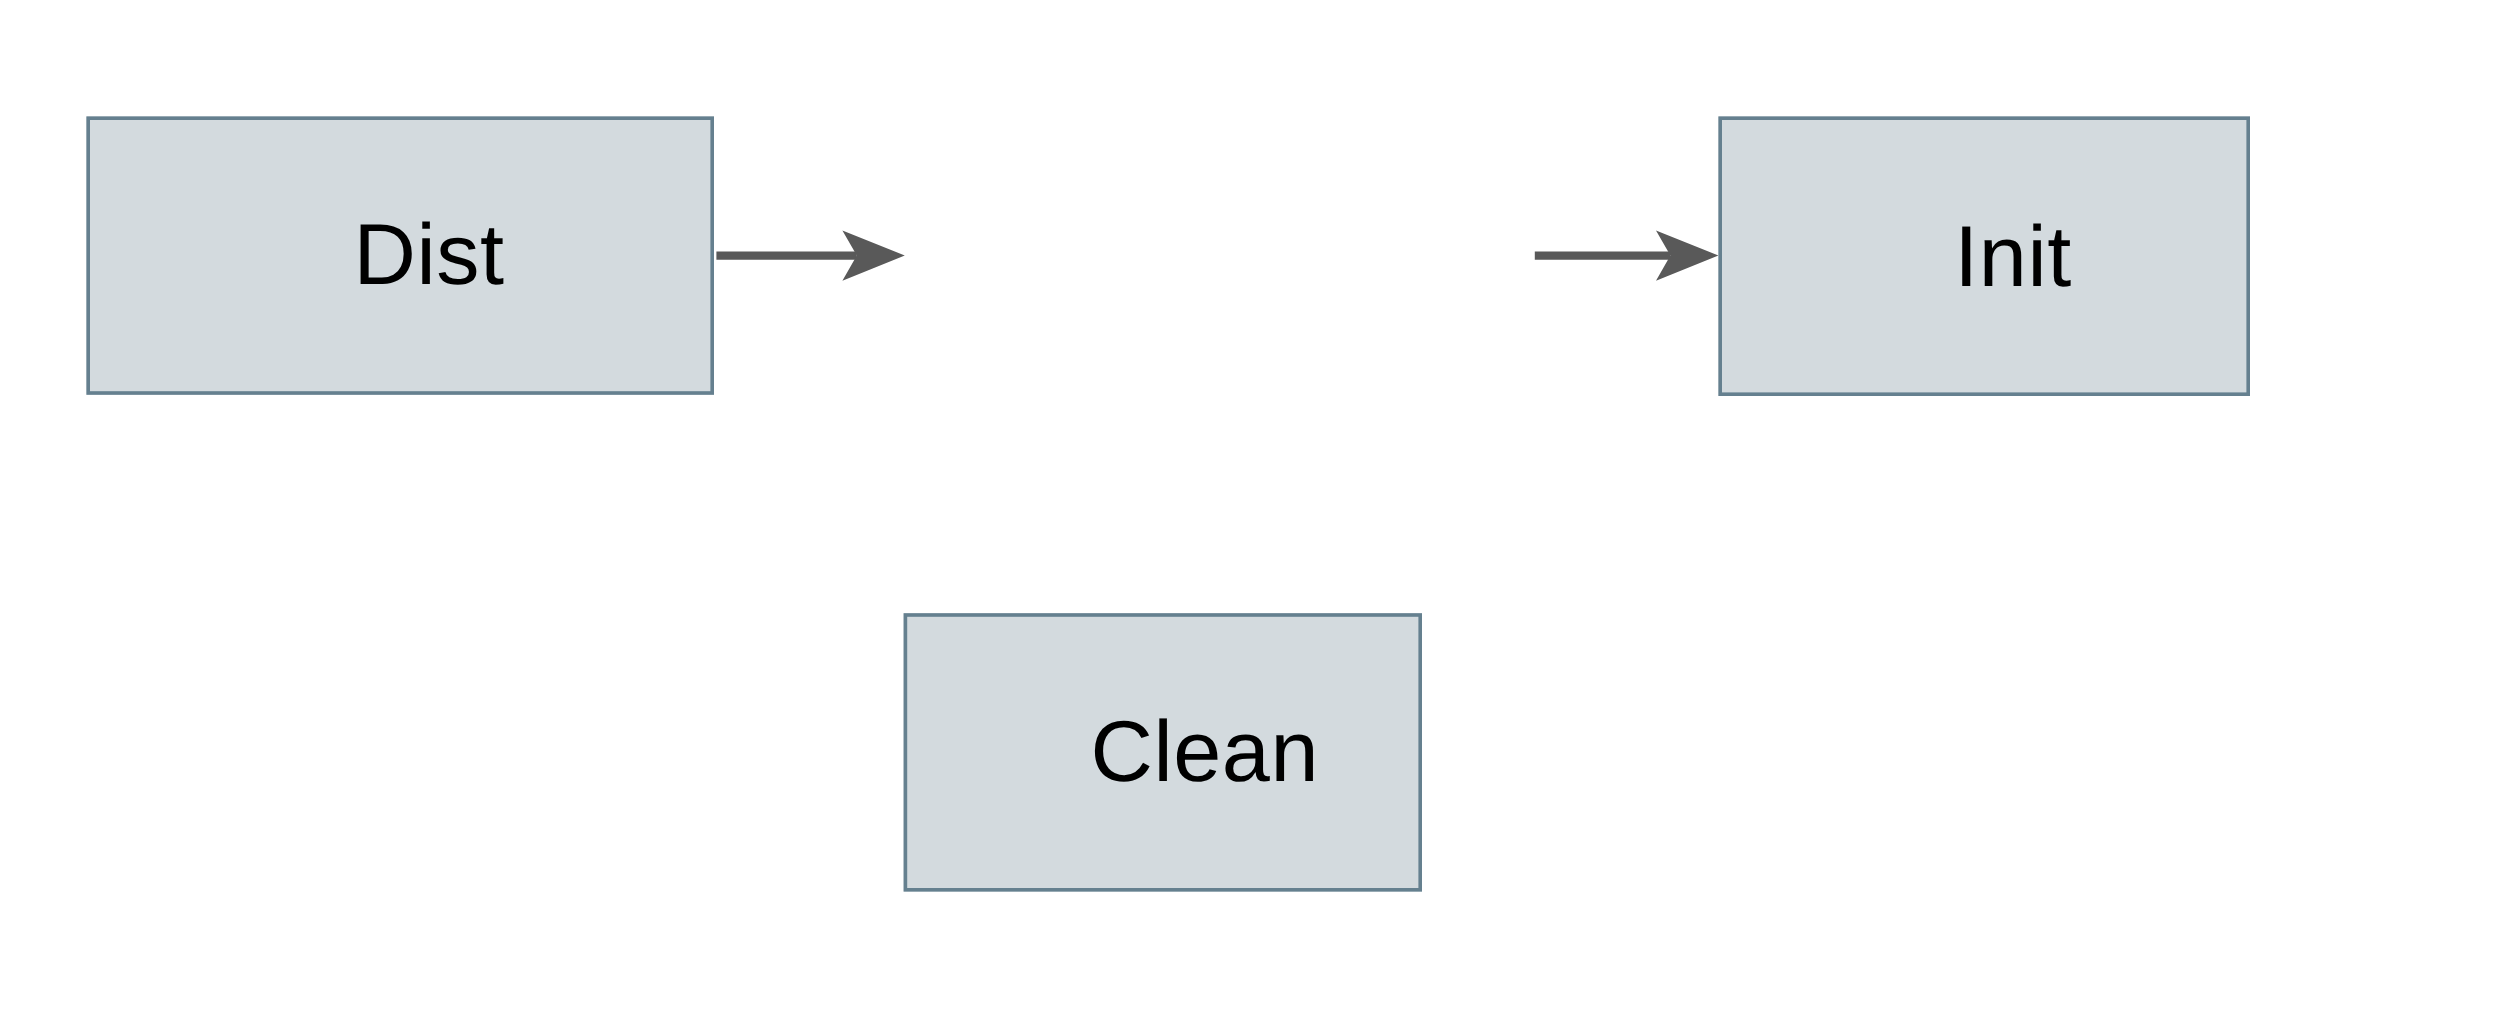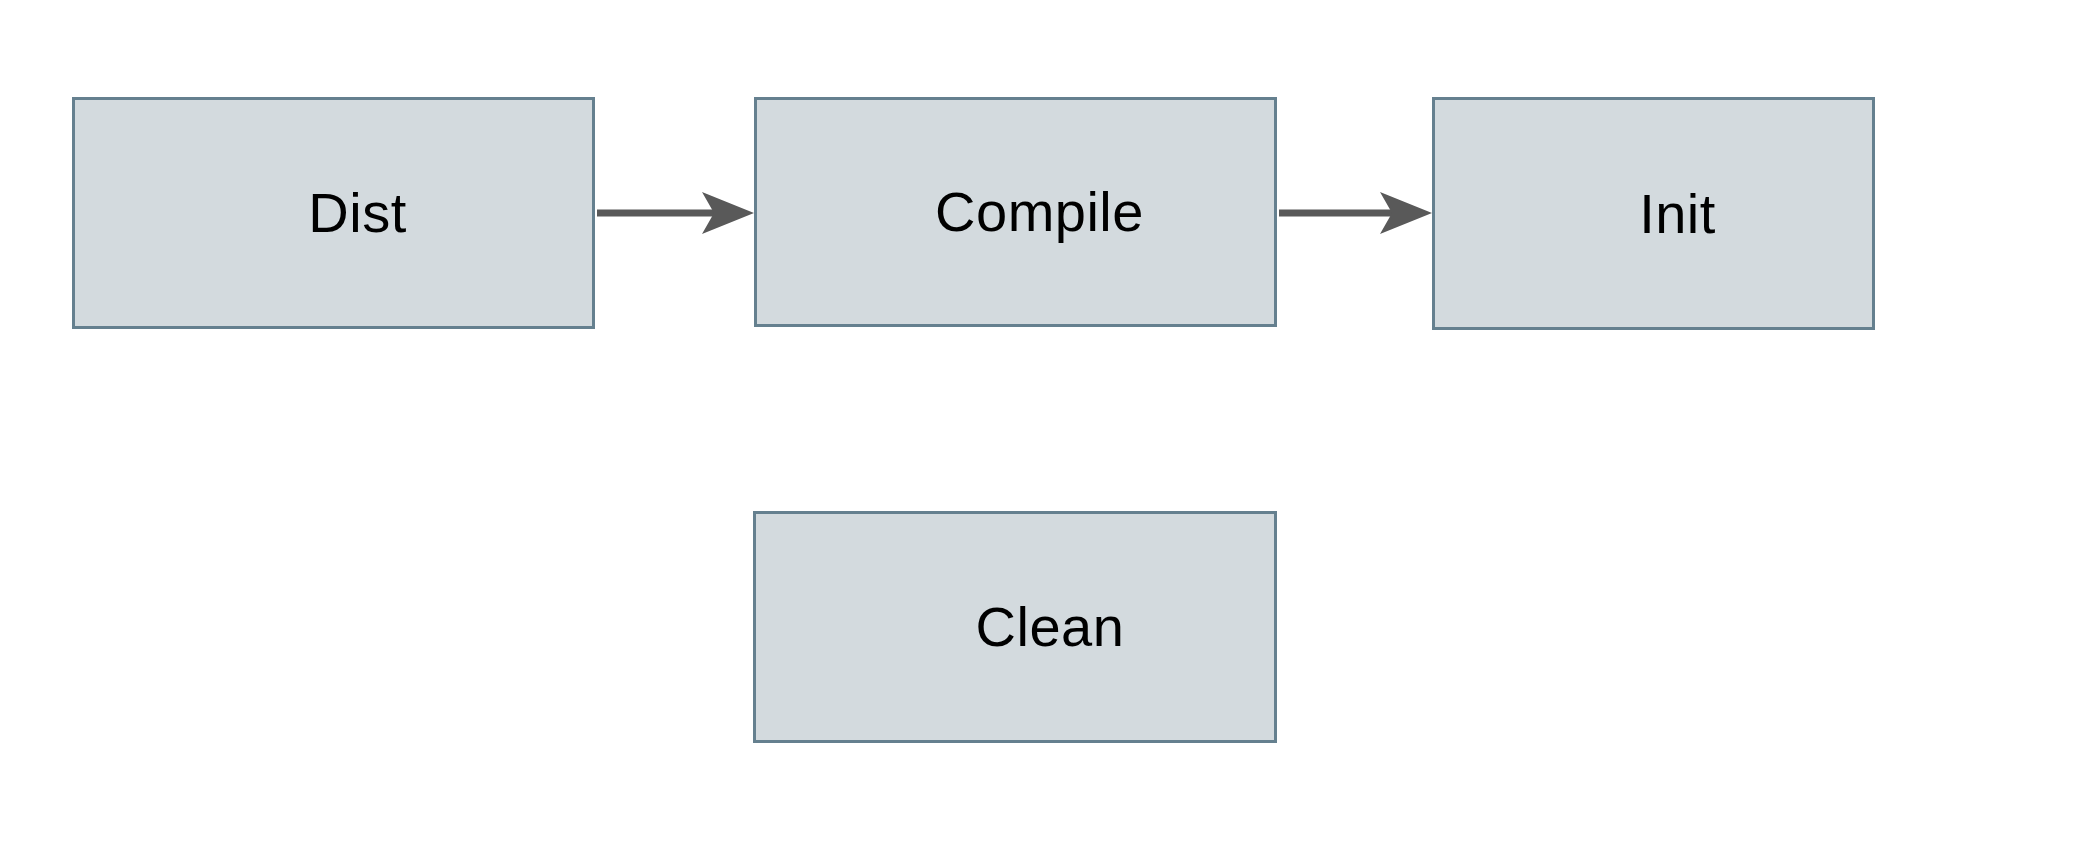--- a/index.html
+++ b/index.html
@@ -41,31 +41,31 @@
   }
   .node {
     position: absolute;
     background: var(--node-fill);
     border: 3px solid var(--node-border);
     display: flex;
     align-items: center;
     justify-content: center;
   }
   .node-label {
-    font-size: 56px;
+    font-size: 72px;
     line-height: 1;
     color: var(--text);
     letter-spacing: 0.5px;
     user-select: none;
     margin-left: 48px;
   }
   .node-dist    { left: 72px;   top: 97px;  width: 523px; height: 232px; }
   .node-compile { left: 754px;  top: 97px;  width: 523px; height: 230px; }
   .node-init    { left: 1432px; top: 97px;  width: 443px; height: 233px; }
-  .node-clean   { left: 753px;  top: 511px; width: 524px; height: 232px; padding-left: 22px; }
+  .node-clean   { left: 753px;  top: 511px; width: 432px; height: 232px; padding-left: 22px; }
 </style>
 </head>
 <body>
 
 <div class="canvas">
 
   <svg class="edge-layer" viewBox="0 0 2078 848" xmlns="http://www.w3.org/2000/svg" aria-hidden="true">
 
     <g>
       <line class="edge-line" x1="597" y1="213" x2="714" y2="213"></line>
@@ -75,23 +75,20 @@
     <g>
       <line class="edge-line" x1="1279" y1="213" x2="1392" y2="213"></line>
       <polygon class="edge-head" points="1432,213 1380,192 1392,213 1380,234"></polygon>
     </g>
   </svg>
 
   <div class="node node-dist">
     <span class="node-label">Dist</span>
   </div>
 
-  <div class="node node-compile">
-    <span class="node-label">Compile</span>
-  </div>
 
   <div class="node node-init">
     <span class="node-label">Init</span>
   </div>
 
   <div class="node node-clean">
     <span class="node-label">Clean</span>
   </div>
 
 </div>

